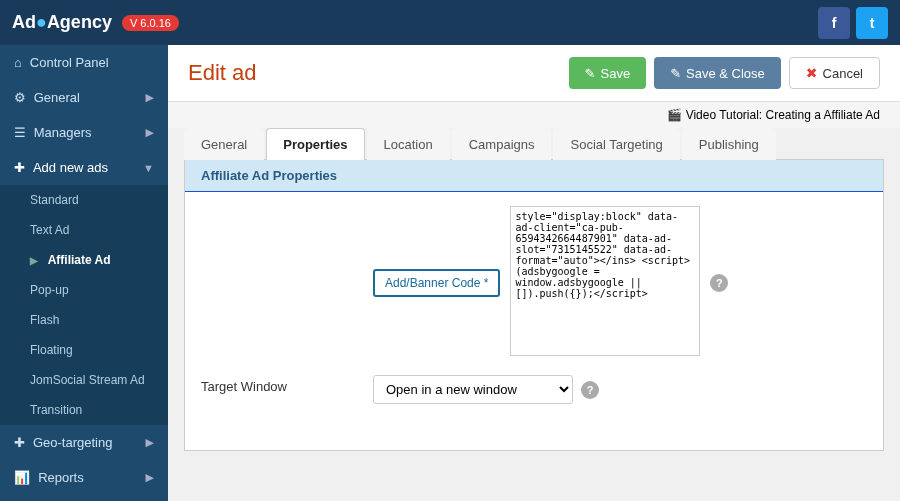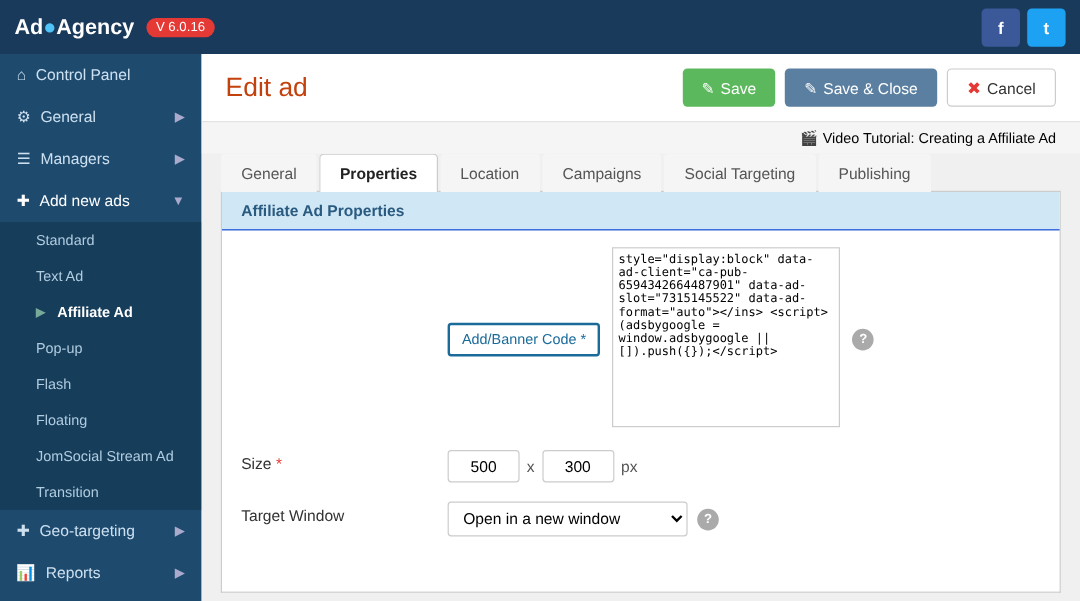--- a/index.html
+++ b/index.html
@@ -438,32 +438,20 @@
             </div>
             <div class="code-input-area">
               <button class="add-banner-btn">Add/Banner Code *</button>
               <div class="textarea-wrapper">
                 <textarea class="code-textarea" style="width: 190px; height: 150px; font-size: 10px; resize: none; border: 1px solid rgb(204, 204, 204); padding: 4px; font-family: monospace;">style="display:block" data-ad-client="ca-pub-6594342664487901" data-ad-slot="7315145522" data-ad-format="auto"&gt;&lt;/ins&gt; &lt;script&gt;(adsbygoogle = window.adsbygoogle || []).push({});&lt;/script&gt;</textarea>
               </div>
               <div class="help-icon">?</div>
             </div>
           </div>
 
-          <div class="form-row">
-            <div class="form-label">
-              <span>Size</span>
-              <span class="required"> *</span>
-            </div>
-            <div class="size-row">
-              <input class="size-input" type="text" value="500" style="">
-              <span class="size-x">x</span>
-              <input class="size-input" type="text" value="300" style="">
-              <span class="size-unit">px</span>
-            </div>
-          </div>
 
           <div class="form-row">
             <div class="form-label">Target Window</div>
             <div style="display:flex; align-items:center; gap:8px;">
               <select class="select-input">
                 <option>Open in a new window</option>
                 <option>Open in same window</option>
                 <option>Open in parent window</option>
               </select>
               <div class="help-icon">?</div>

